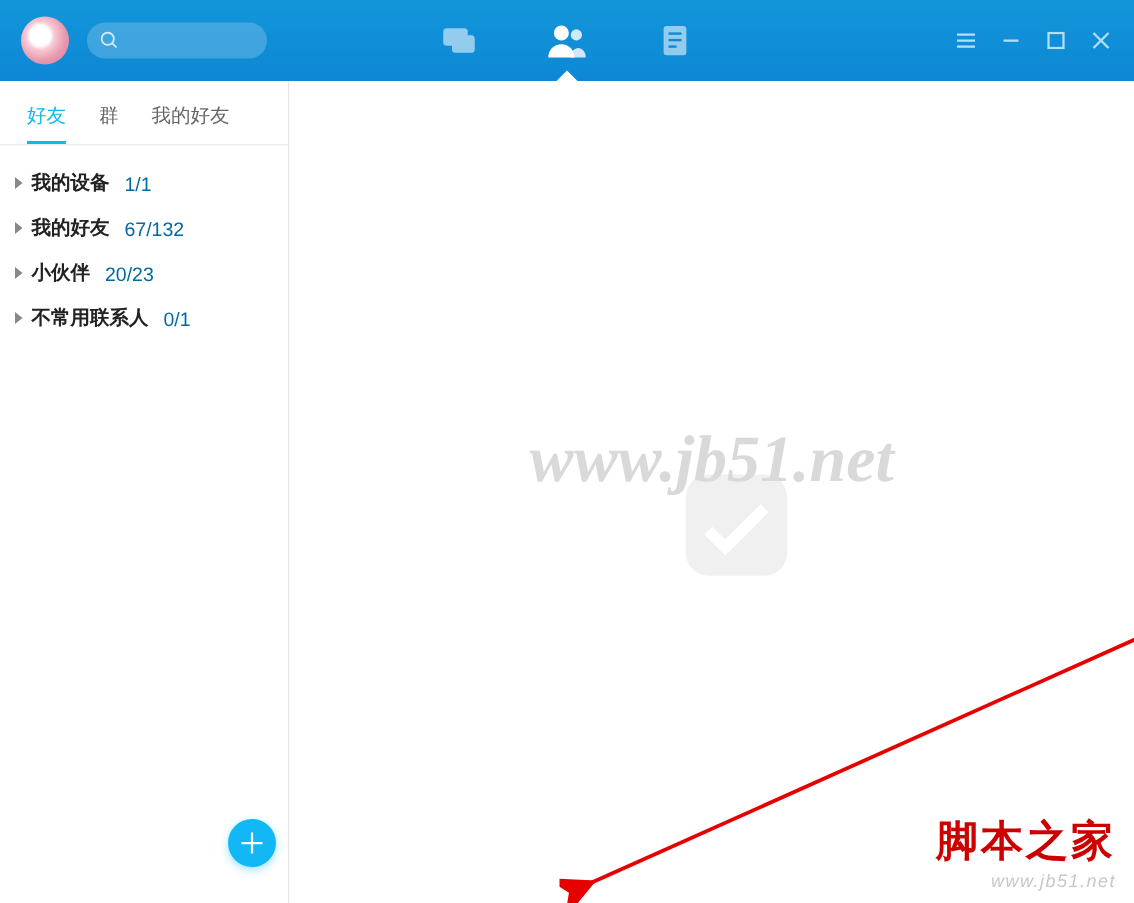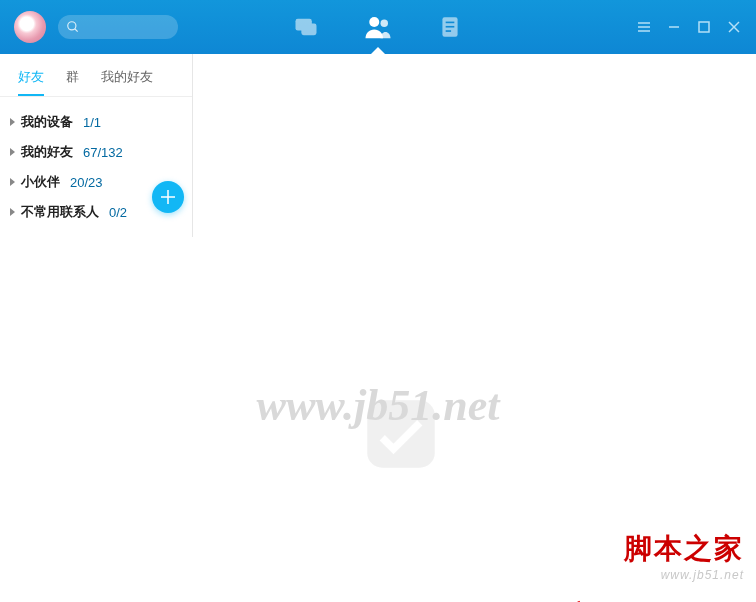--- a/index.html
+++ b/index.html
@@ -12,21 +12,21 @@
 
 .center-icons { position: absolute; left: 50%; top: 0; transform: translateX(-50%); height: 54px; display: flex; gap: 32px; align-items: center; }
 .center-icons .tab-ic { width: 40px; height: 54px; display: flex; align-items: center; justify-content: center; cursor: pointer; position: relative; }
 .center-icons .tab-ic svg { opacity: 0.55; }
 .center-icons .tab-ic.active svg { opacity: 1; }
 .tab-arrow { position: absolute; bottom: -1px; left: 50%; transform: translateX(-50%); width: 0; height: 0; border-left: 8px solid transparent; border-right: 8px solid transparent; border-bottom: 8px solid #fff; }
 
 .win-controls { margin-left: auto; display: flex; gap: 14px; align-items: center; }
 .win-controls .wc { width: 16px; height: 16px; display: flex; align-items: center; justify-content: center; cursor: pointer; color: #b3e0f7; }
 
-.body-row { display: flex; height: calc(602px - 54px); flex-direction: column; }
+.body-row { display: flex; height: calc(602px - 54px); }
 .sidebar { width: 193px; border-right: 1px solid #e6e6e6; display: flex; flex-direction: column; position: relative; }
 
 .sub-tabs { display: flex; padding: 14px 16px 0 18px; gap: 22px; font-size: 13px; color: #666; }
 .sub-tabs .st { cursor: pointer; padding-bottom: 10px; position: relative; }
 .sub-tabs .st.active { color: #12b7f5; }
 .sub-tabs .st.active::after { content: ''; position: absolute; left: 0; right: 0; bottom: 0; height: 2px; background: #12b7f5; }
 .sub-tabs-line { height: 1px; background: #eee; margin: 0; }
 
 .groups { padding: 10px 0; }
 .group-item { display: flex; align-items: center; padding: 6px 12px 6px 10px; font-size: 13px; color: #333; cursor: pointer; gap: 6px; }
@@ -36,21 +36,21 @@
 
 .add-btn { position: absolute; left: 152px; bottom: 24px; width: 32px; height: 32px; border-radius: 50%; background: #12b7f5; display: flex; align-items: center; justify-content: center; cursor: pointer; box-shadow: 0 2px 6px rgba(18,183,245,0.4); }
 
 .main { flex: 1; position: relative; background: #fff; }
 
 .watermark { position: absolute; left: 50%; top: 46%; transform: translate(-50%,-50%); font-size: 44px; font-style: italic; font-weight: bold; color: #d9d9d9; white-space: nowrap; pointer-events: none; font-family: Georgia, serif; }
 .wm-logo { position: absolute; left: 53%; top: 54%; transform: translate(-50%,-50%); opacity: 0.12; pointer-events: none; }
 
 .arrow-svg { position: absolute; left: 180px; top: 360px; pointer-events: none; }
 
-.footer-brand { position: absolute; right: 12px; bottom: 20px; text-align: right; pointer-events: none; }
+.footer-brand { position: absolute; right: 12px; bottom: 8px; text-align: right; pointer-events: none; }
 .footer-brand .cn { font-family: "KaiTi","STKaiti",serif; font-size: 28px; color: #c00; font-weight: bold; letter-spacing: 2px; }
 .footer-brand .url { font-size: 12px; color: #c8c8c8; font-style: italic; letter-spacing: 1px; }
 </style>
 </head>
 <body>
 
 <div class="header">
   <div class="avatar"></div>
   <div class="search">
     <svg width="14" height="14" viewBox="0 0 24 24" fill="none" stroke="#fff" stroke-width="2">
@@ -133,21 +133,21 @@
         <span class="gcount">67/132</span>
       </div>
       <div class="group-item">
         <div class="chev"></div>
         <span class="gname">小伙伴</span>
         <span class="gcount">20/23</span>
       </div>
       <div class="group-item">
         <div class="chev"></div>
         <span class="gname">不常用联系人</span>
-        <span class="gcount">0/2</span>
+        <span class="gcount">0/1</span>
       </div>
     </div>
 
     <div class="add-btn">
       <svg width="18" height="18" viewBox="0 0 18 18" stroke="#fff" stroke-width="1.5">
           <line x1="9" y1="2" x2="9" y2="16"></line>
           <line x1="2" y1="9" x2="16" y2="9"></line>
         </svg>
     </div>
   </div>

